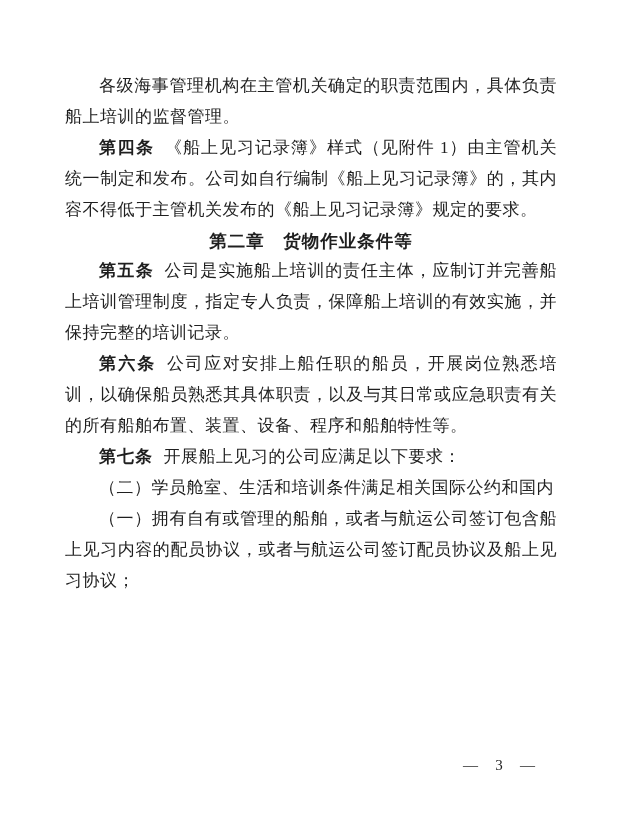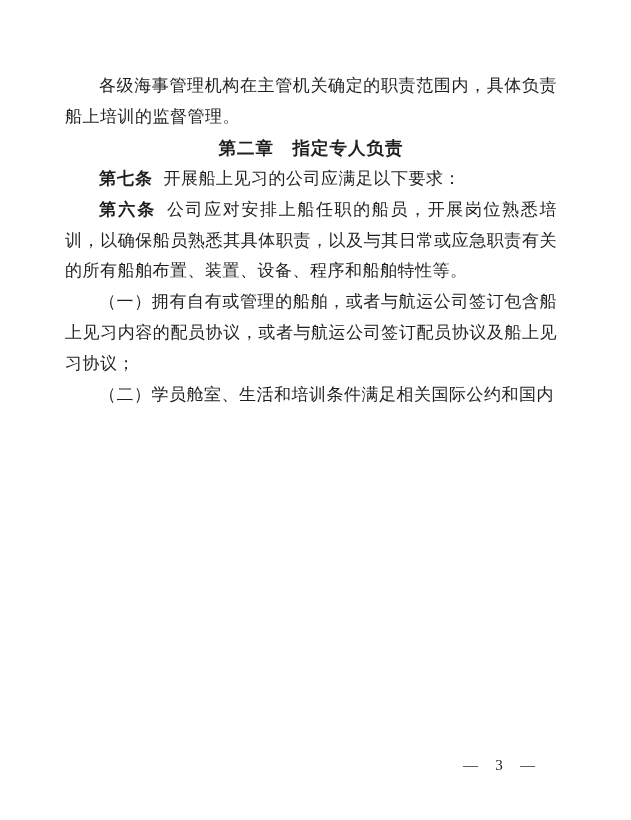--- a/index.html
+++ b/index.html
@@ -57,33 +57,35 @@
   }
 </style>
 </head>
 <body>
 
 <div class="page">
   <div class="content">
 
     <p class="para"><span>各级海事管理机构在主管机关确定的职责范围内，具体负责船上培训的监督管理。</span></p>
 
+    <p class="para"><b class="article-label">第四条</b><span>《船上见习记录簿》样式（见附件 1）由主管机关统一制定和发布。公司如自行编制《船上见习记录簿》的，其内容不得低于主管机关发布的《船上见习记录簿》规定的要求。</span></p>
 
-    <h2 class="chapter-heading">第二章　指定专人负责</h2>
+    <h2 class="chapter-heading">第二章　货物作业条件等</h2>
+
+    <p class="para"><b class="article-label">第五条</b><span>公司是实施船上培训的责任主体，应制订并完善船上培训管理制度，指定专人负责，保障船上培训的有效实施，并保持完整的培训记录。</span></p>
 
 
 
+    <p class="para"><b class="article-label">第六条</b><span>公司应对安排上船任职的船员，开展岗位熟悉培训，以确保船员熟悉其具体职责，以及与其日常或应急职责有关的所有船舶布置、装置、设备、程序和船舶特性等。</span></p>
 
     <p class="para"><b class="article-label">第七条</b><span>开展船上见习的公司应满足以下要求：</span></p>
 
-    <p class="para"><b class="article-label">第六条</b><span>公司应对安排上船任职的船员，开展岗位熟悉培训，以确保船员熟悉其具体职责，以及与其日常或应急职责有关的所有船舶布置、装置、设备、程序和船舶特性等。</span></p>
+    <p class="para"><span>（二）学员舱室、生活和培训条件满足相关国际公约和国内</span></p>
 
     <p class="para"><span>（一）拥有自有或管理的船舶，或者与航运公司签订包含船上见习内容的配员协议，或者与航运公司签订配员协议及船上见习协议；</span></p>
-
-    <p class="para"><span>（二）学员舱室、生活和培训条件满足相关国际公约和国内</span></p>
 
   </div>
 
   <div class="page-footer">
     <span>—</span>
     <span>3</span>
     <span>—</span>
   </div>
 </div>
 

